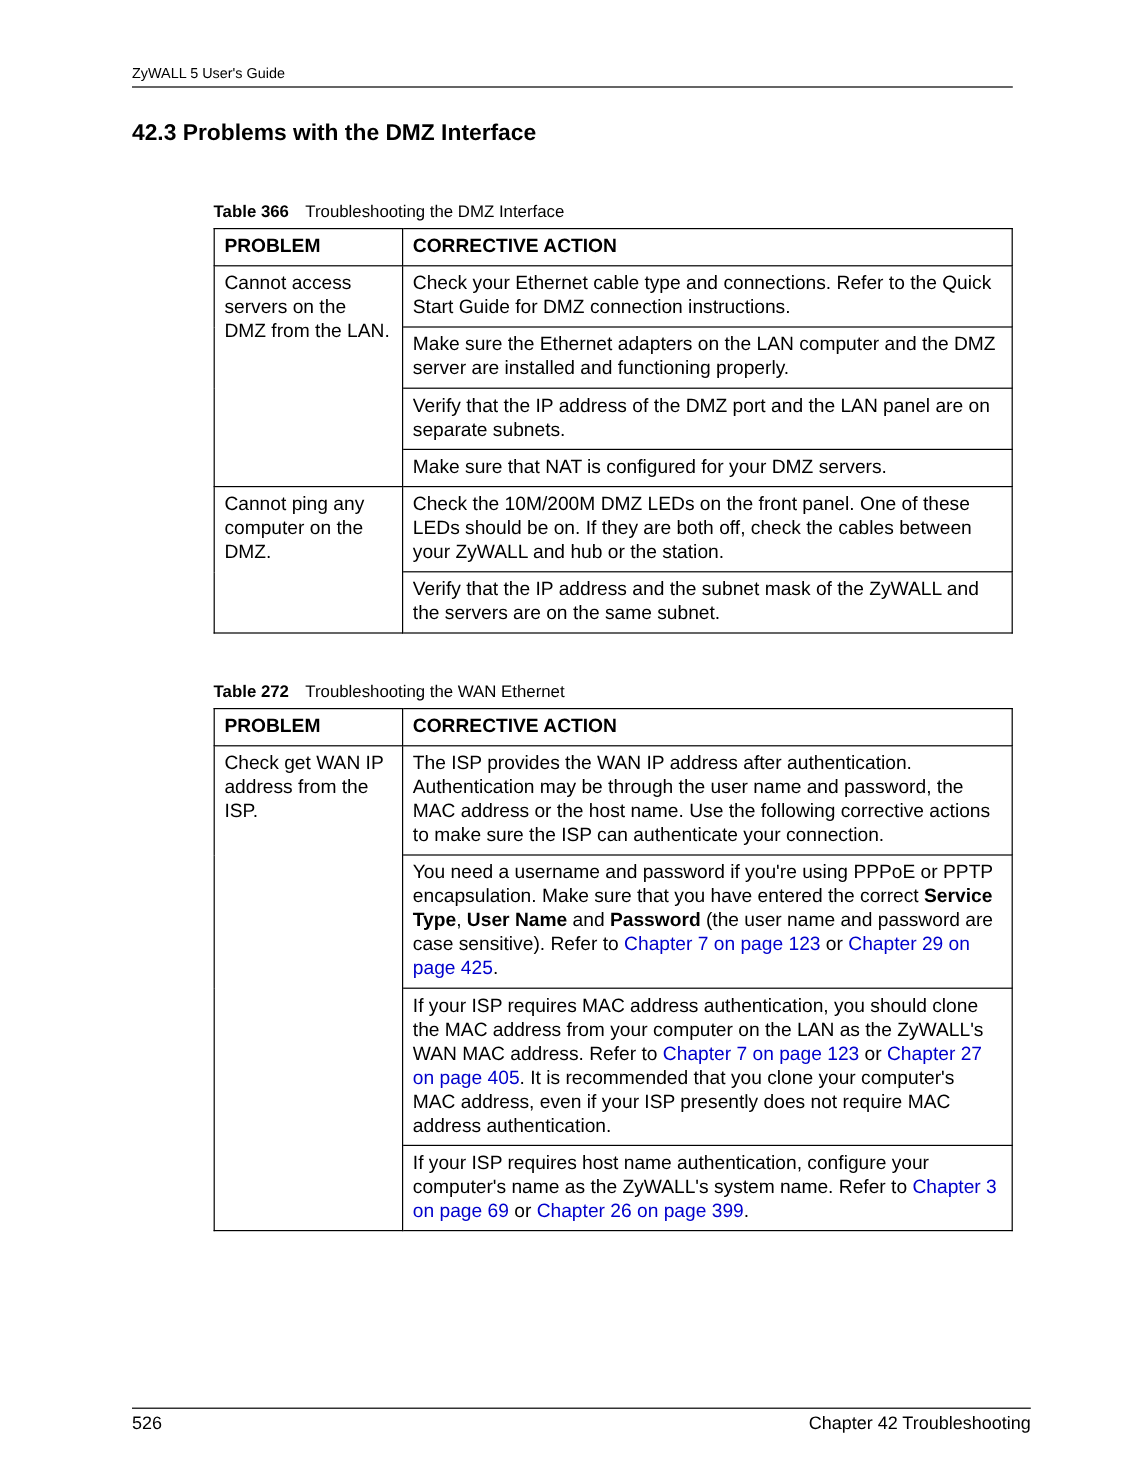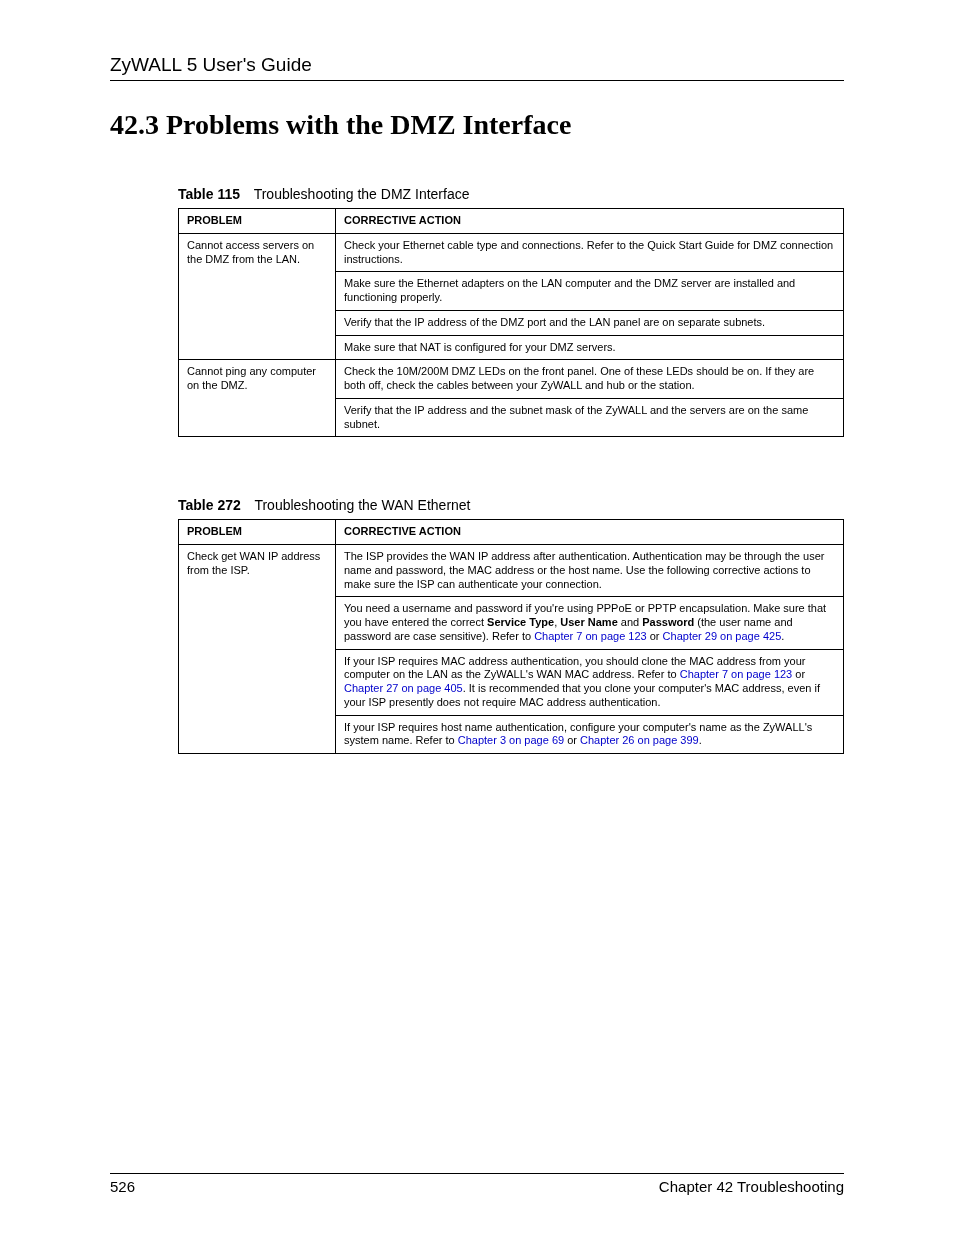--- a/index.html
+++ b/index.html
@@ -14,46 +14,46 @@
     height: 1235px;
     margin: 0 auto;
     padding: 54px 110px 40px 110px;
     box-sizing: border-box;
     position: relative;
   }
   .header-bar {
     border-bottom: 1px solid #000;
     padding-bottom: 4px;
     margin-bottom: 28px;
-    font-size: 19px;
+    font-size: 12px;
   }
   .header-bar .title {
     display: inline-block;
   }
   h2.section {
-    font-family: Liberation Serif, serif;
+    font-family: Liberation Sans, sans-serif;
     font-weight: bold;
-    font-size: 28px;
+    font-size: 19px;
     margin: 18px 0 45px 0;
   }
   .table-caption {
     font-size: 14px;
     margin: 0 0 6px 0;
     padding-left: 68px;
   }
   .table-caption .tnum {
     font-weight: bold;
     margin-right: 10px;
   }
   table.trouble {
     border-collapse: collapse;
     width: calc(100% - 68px);
     margin-left: 68px;
-    margin-bottom: 60px;
-    font-size: 11px;
+    margin-bottom: 40px;
+    font-size: 16px;
     line-height: 1.25;
   }
   table.trouble th, table.trouble td {
     border: 1px solid #000;
     padding: 5px 8px;
     vertical-align: top;
     text-align: left;
   }
   table.trouble th {
     font-weight: bold;
@@ -62,21 +62,21 @@
   table.trouble td.problem {
     width: 140px;
   }
   a.xref {
     color: #0000cc;
     text-decoration: none;
   }
   .footer {
     position: absolute;
     left: 110px;
-    right: 110px;
+    right: 95px;
     bottom: 40px;
     border-top: 1px solid #000;
     padding-top: 4px;
     font-size: 15px;
     display: flex;
     justify-content: space-between;
   }
   .bold { font-weight: bold; }
 </style>
 </head>
@@ -84,21 +84,21 @@
 
 <div class="page">
 
   <div class="header-bar">
     <span class="title">ZyWALL 5 User's Guide</span>
   </div>
 
   <h2 class="section">42.3  Problems with the DMZ Interface</h2>
 
   <div class="table-caption">
-    <span class="tnum">Table 115</span>
+    <span class="tnum">Table 366</span>
     <span>Troubleshooting the DMZ Interface</span>
   </div>
 
   <table class="trouble">
     <tbody>
         <tr>
       <th>PROBLEM</th>
       <th>CORRECTIVE ACTION</th>
     </tr>
     <tr>

